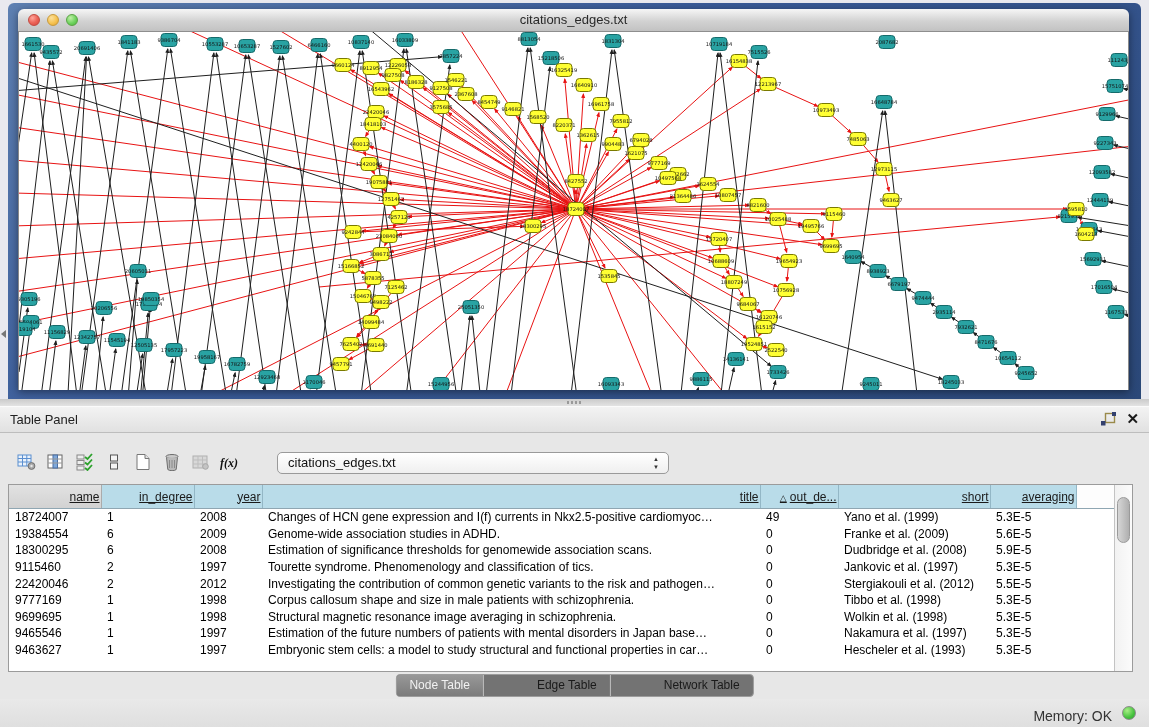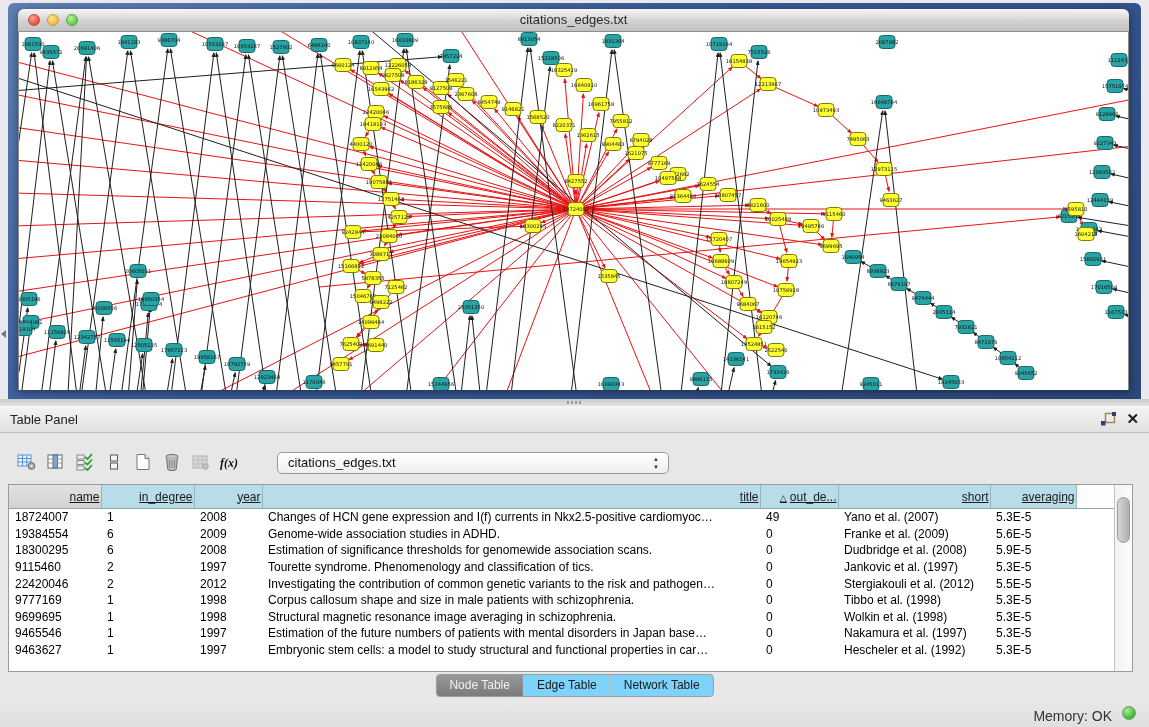--- a/index.html
+++ b/index.html
@@ -57,21 +57,21 @@
      background:#B9DCE9;overflow:hidden;white-space:nowrap;text-decoration:underline;}
   th.hgray{background:linear-gradient(#E2E2E2,#D2D2D2);border-right:1px solid #ABABAB;}
   th.hfill{background:#FDFDFD;border-right:none;}
   td{height:16.6px;padding:0 4px 0 6px;color:#000;white-space:nowrap;overflow:hidden;}
   .sortmark{font-size:9px;margin-right:3px;}
   .sbar{width:17px;border-left:1px solid #C3C3C3;background:linear-gradient(90deg,#F2F2F2,#FBFBFB);position:relative;}
   .thumb{position:absolute;left:2px;top:12px;width:11px;height:44px;border-radius:7px;
     background:linear-gradient(90deg,#D6D6D6,#AFAFAF);border:1px solid #9A9A9A;}
   
   .tabbar{position:absolute;left:50%;top:241px;transform:translateX(-50%);display:flex;height:21px;
-    border:1px solid #9C9C9C;border-radius:4px;overflow:hidden;background:#7dd3fc;}
+    border:1px solid #9C9C9C;border-radius:4px;overflow:hidden;background:#737373;gap:40px;}
   .tab{padding:0 13px;line-height:21px;font-size:12px;color:#1A1A1A;border-right:1px solid #BFBFBF;}
   .tab:last-child{border-right:none;}
   .tab.active{background:linear-gradient(#989898,#7B7B7B);color:#F2F2F2;}
   
   .statusbar{position:absolute;left:0;top:266px;width:1149px;height:28px;background:linear-gradient(#E9E9E9,#DFDFDF);}
   .mem{position:absolute;right:37px;top:9px;font-size:14px;color:#333;}
   .mem-dot{position:absolute;right:13px;top:7px;width:14px;height:14px;border-radius:50%;
     background:radial-gradient(circle at 35% 30%,#A8EF86,#46C23E 60%,#2FA32F);border:1px solid #8A8A8A;box-sizing:border-box;}
 </style>
 </head>
@@ -950,21 +950,21 @@
               <th class="hfill"><span></span></th>
             </tr>
           </thead>
         <tbody id="tbody">
             <tr>
               <td>18724007</td>
               <td>1</td>
               <td>2008</td>
               <td>Changes of HCN gene expression and I(f) currents in Nkx2.5-positive cardiomyoc…</td>
               <td>49</td>
-              <td>Yano et al. (2007)</td>
+              <td>Yano et al. (1999)</td>
               <td>5.3E-5</td>
               <td></td>
             </tr>
             <tr>
               <td>19384554</td>
               <td>6</td>
               <td>2009</td>
               <td>Genome-wide association studies in ADHD.</td>
               <td>0</td>
               <td>Franke et al. (2009)</td>
@@ -1030,21 +1030,21 @@
               <td>Nakamura et al. (1997)</td>
               <td>5.3E-5</td>
               <td></td>
             </tr>
             <tr>
               <td>9463627</td>
               <td>1</td>
               <td>1997</td>
               <td>Embryonic stem cells: a model to study structural and functional properties in car…</td>
               <td>0</td>
-              <td>Hescheler et al. (1992)</td>
+              <td>Hescheler et al. (1993)</td>
               <td>5.3E-5</td>
               <td></td>
             </tr>
           </tbody>
       </table>
     </div>
     <div class="sbar">
       <div class="thumb"></div>
     </div>
   </div>

